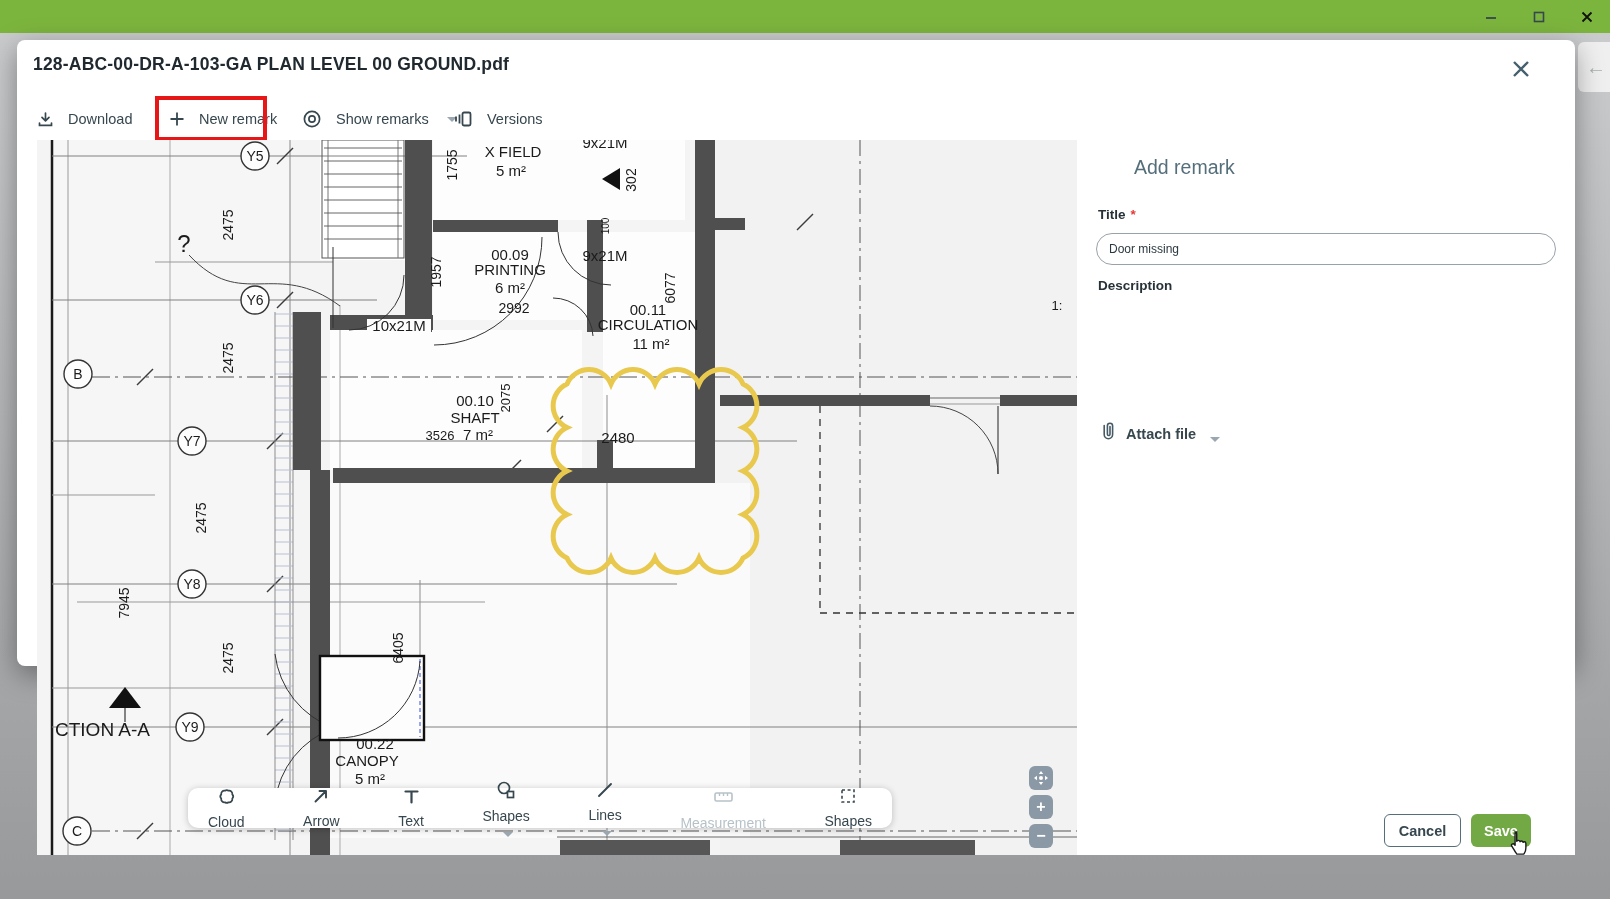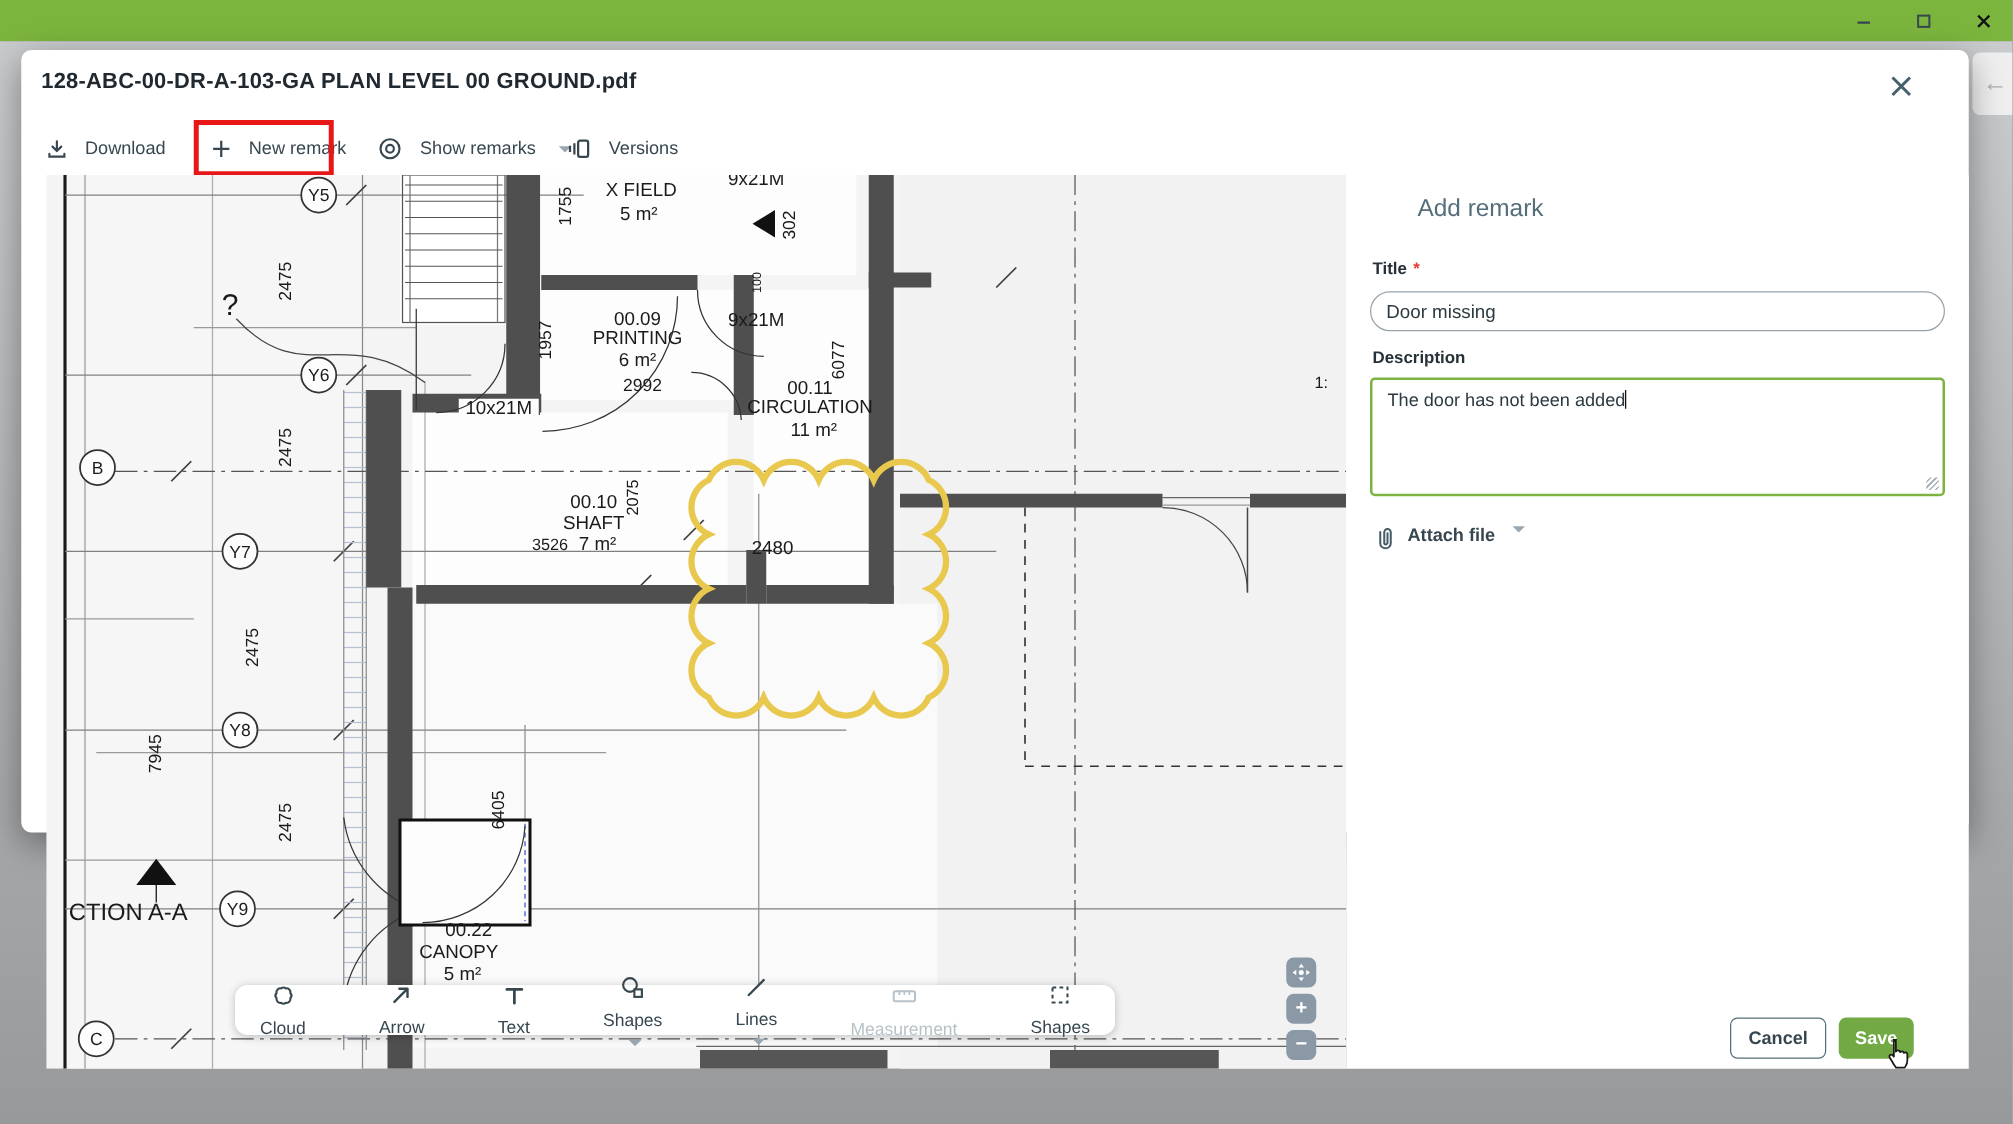--- a/index.html
+++ b/index.html
@@ -44,28 +44,28 @@
   
   .zoom-ctl{position:absolute;left:1012px;top:726px;display:flex;flex-direction:column;gap:5px;}
   .zoom-btn{width:24px;height:24px;border-radius:6px;background:#8b99a6;color:#fff;display:flex;align-items:center;
             justify-content:center;font-size:16px;font-weight:700;cursor:pointer;line-height:1;}
   
   .remark-panel{position:absolute;left:1060px;top:100px;width:498px;height:715px;background:#fff;}
   .rp-heading{position:absolute;left:19px;top:16px;font-size:19.5px;font-weight:500;color:#546e7a;margin-left:38px;}
   .rp-label{position:absolute;font-size:13.5px;font-weight:700;color:#263238;}
   .rp-required{color:#e53935;margin-left:5px;font-weight:700;}
   .rp-input{position:absolute;left:19px;top:93px;width:460px;height:32px;border:1px solid #98a3a9;border-radius:16px;
-            box-sizing:border-box;font-family:"Liberation Sans",sans-serif;font-size:15px;color:#2b3940;
+            box-sizing:border-box;font-family:"Liberation Sans",sans-serif;font-size:12px;color:#2b3940;
             padding:0 12px;outline:none;background:#fff;}
   .rp-textarea{position:absolute;left:19px;top:162px;width:460px;height:95px;border:2px solid #7cb342;border-radius:4px;
                box-sizing:border-box;font-size:14.5px;color:#2b3940;padding:8px 12px;background:#fff;line-height:1.35;}
   .text-caret{display:inline-block;width:1px;height:15px;background:#111;vertical-align:-2px;}
   .resize-grip{position:absolute;right:3px;bottom:3px;width:10px;height:10px;
     background:repeating-linear-gradient(135deg,transparent 0 2px,#aab6bc 2px 3.2px);}
-  .attach-row{position:absolute;left:24px;top:281px;display:flex;align-items:flex-start;gap:10px;color:#37474f;
+  .attach-row{position:absolute;left:24px;top:281px;display:flex;align-items:flex-end;gap:10px;color:#37474f;
               font-size:14.5px;font-weight:600;cursor:pointer;}
   .rp-buttons{position:absolute;left:0;top:674px;width:498px;display:flex;justify-content:flex-end;gap:10px;padding-right:44px;box-sizing:border-box;}
   .btn{height:33px;border-radius:6px;display:flex;align-items:center;justify-content:center;font-size:14.5px;
        font-weight:600;cursor:pointer;box-sizing:border-box;}
   .btn-cancel{width:77px;background:#fff;border:1.5px solid #546e7a;color:#37474f;}
   .btn-save{width:60px;background:#72a944;border:none;color:#fff;}
   .cursor-hand{position:absolute;left:1506px;top:830px;z-index:50;pointer-events:none;}
 </style>
 </head>
 <body>
@@ -404,24 +404,20 @@
 
     <div class="remark-panel">
       <div class="rp-heading">Add remark</div>
 
       <div class="rp-label" style="left:21px;top:67px;">
         <span>Title</span><span class="rp-required">*</span>
       </div>
       <input class="rp-input" value="Door missing" style="">
 
       <div class="rp-label" style="left:21px;top:138px;">Description</div>
-      <div class="rp-textarea">
-        <span>The door has not been added</span><span class="text-caret"></span>
-        <div class="resize-grip"></div>
-      </div>
 
       <div class="attach-row">
         <svg width="15" height="21" viewBox="0 0 15 21">
           <path d="M3.2 4.5 v9 a4.2 4.2 0 0 0 8.4 0 V4.8 a2.6 2.6 0 0 0 -5.2 0 v8.4 a1.3 1.3 0 0 0 2.6 0 V5.5" fill="none" stroke="#455a64" stroke-width="1.6" stroke-linecap="round"></path>
         </svg>
         <span>Attach file</span>
         <span class="caret"></span>
       </div>
 
       <div class="rp-buttons">

